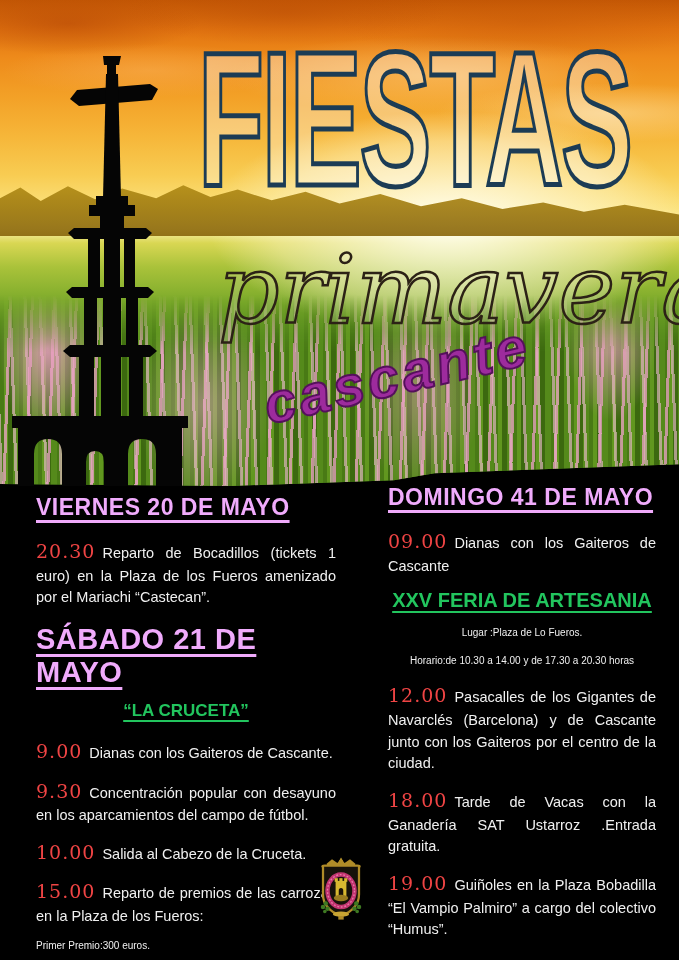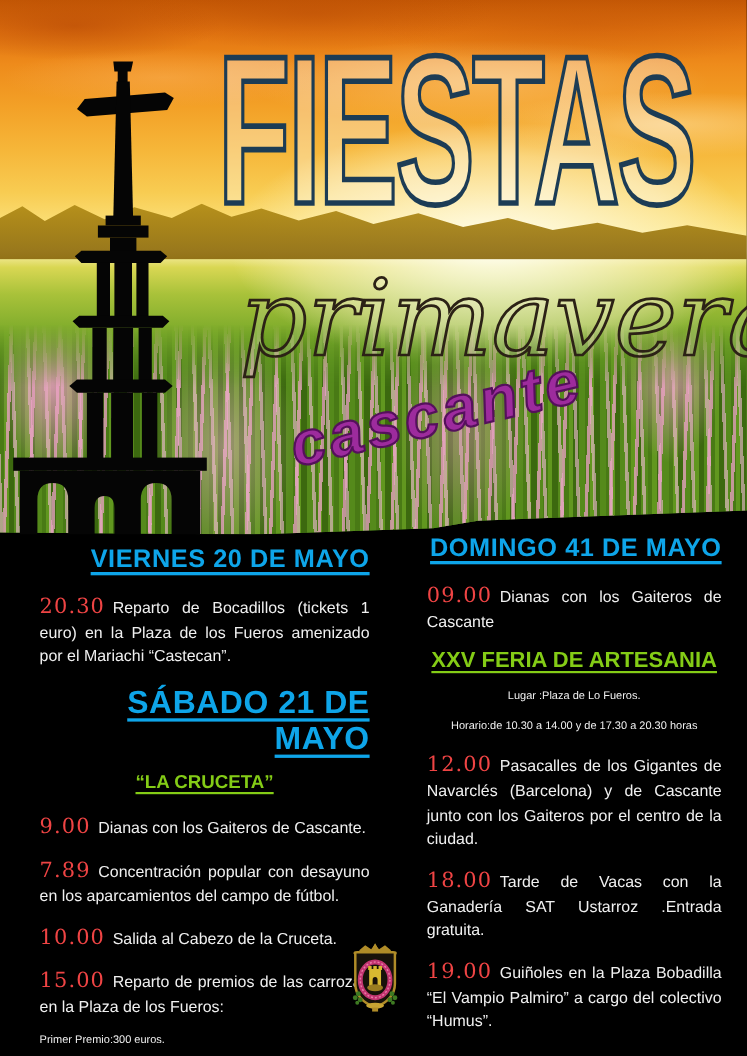--- a/index.html
+++ b/index.html
@@ -53,25 +53,25 @@
   .title-cascante{position:absolute;left:272px;top:372px;font-weight:bold;font-style:italic;
     font-size:56px;letter-spacing:4px;color:#9d2b9d;-webkit-text-stroke:2px #55105c;
     transform:rotate(-13deg);transform-origin:left bottom;white-space:nowrap;}
 
   .monument{position:absolute;left:0;top:0;}
 
   
   .col{position:absolute;color:#f0f0f0;}
   .col-left{left:36px;top:486px;width:300px;}
   .col-right{left:388px;top:476px;width:268px;}
-  .hdr{font-size:23px;font-weight:bold;text-align:right;color:#0ea5e9;letter-spacing:.5px;
+  .hdr{font-size:23px;font-weight:bold;text-align:left;color:#f0abfc;letter-spacing:.5px;
     text-decoration:underline;text-decoration-thickness:2.5px;text-underline-offset:5px;
     margin:8px 0 16px;}
   .hdr.lg{font-size:29px;margin:14px 0 12px;}
-  .subhdr{font-size:17px;font-weight:bold;text-align:center;color:#84cc16;
+  .subhdr{font-size:17px;font-weight:bold;text-align:center;color:#22c55e;
     text-decoration:underline;text-decoration-thickness:2px;text-underline-offset:4px;
     margin:0 0 16px;}
   .subhdr.lg{font-size:20px;margin:12px 0 14px;}
   .event{font-size:14.5px;line-height:1.5;text-align:justify;margin:0 0 11px;}
   .event .time{font-family:"DejaVu Serif",serif;font-size:19px;letter-spacing:1px;
     margin-right:7px;color:#ef4444;}
   .note{font-size:10px;line-height:1.45;margin:0 0 13px;}
   .note.center{text-align:center;}
 
   .crest{position:absolute;left:314px;top:856px;}
@@ -118,21 +118,21 @@
   <div class="title-fiestas">FIESTAS</div>
   <div class="title-primavera">primavera</div>
   <div class="title-cascante">cascante</div>
 
   <div class="col col-left">
     <div class="hdr">VIERNES 20 DE MAYO</div>
     <p class="event"><span class="time">20.30</span><span>Reparto de Bocadillos (tickets 1 euro) en la Plaza de los Fueros amenizado por el Mariachi “Castecan”.</span></p>
     <div class="hdr lg">SÁBADO 21 DE MAYO</div>
     <div class="subhdr">“LA CRUCETA”</div>
     <p class="event"><span class="time">9.00</span><span>Dianas con los Gaiteros de Cascante.</span></p>
-    <p class="event"><span class="time">7.89</span><span>Concentración popular con desayuno en los aparcamientos del campo de fútbol.</span></p>
+    <p class="event"><span class="time">9.30</span><span>Concentración popular con desayuno en los aparcamientos del campo de fútbol.</span></p>
     <p class="event"><span class="time">10.00</span><span>Salida al Cabezo de la Cruceta.</span></p>
     <p class="event"><span class="time">15.00</span><span>Reparto de premios de las carrozas en la Plaza de los Fueros:</span></p>
     <p class="note">Primer Premio:300 euros.</p>
 
   </div>
 
   <div class="col col-right">
     <div class="hdr">DOMINGO 41 DE MAYO</div>
     <p class="event"><span class="time">09.00</span><span>Dianas con los Gaiteros de Cascante</span></p>
     <div class="subhdr lg">XXV FERIA DE ARTESANIA</div>

